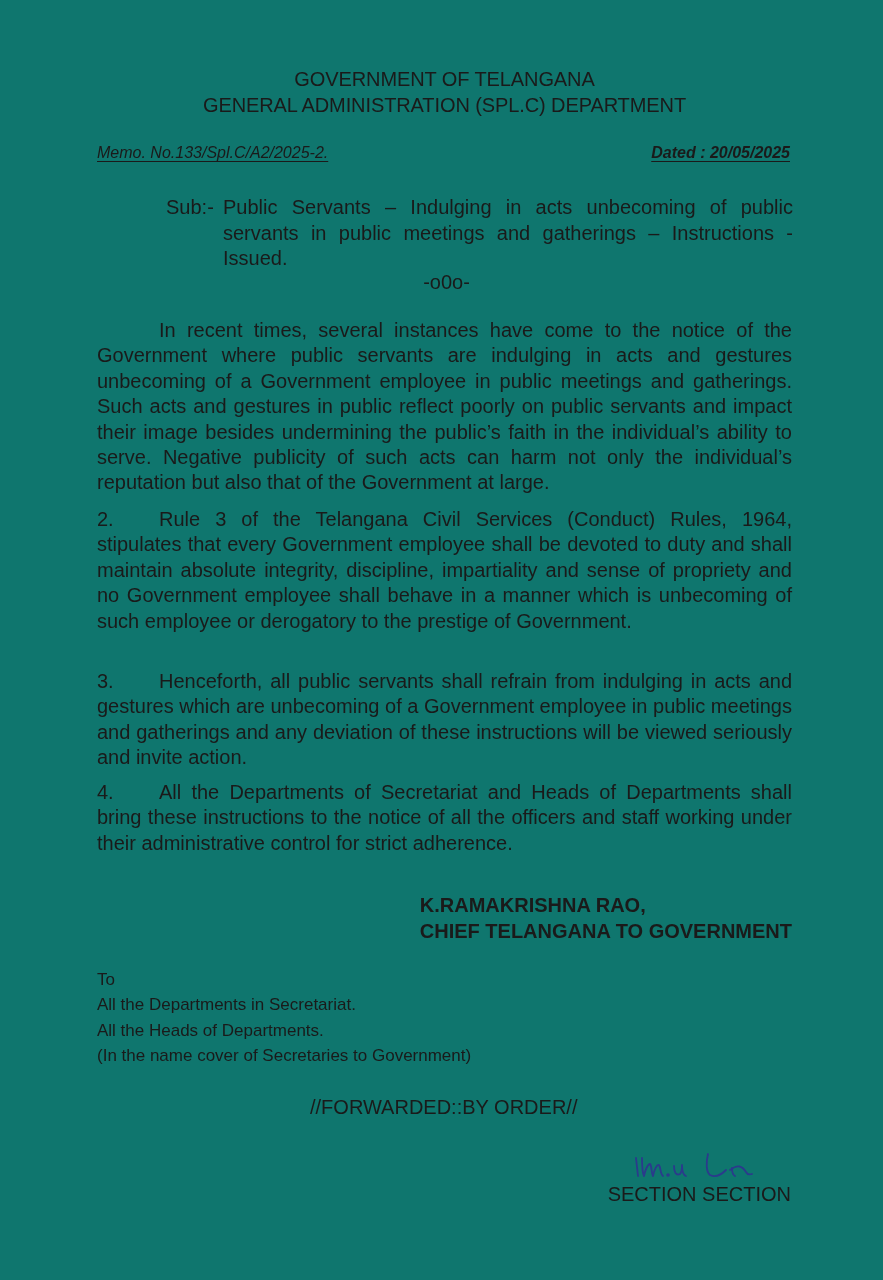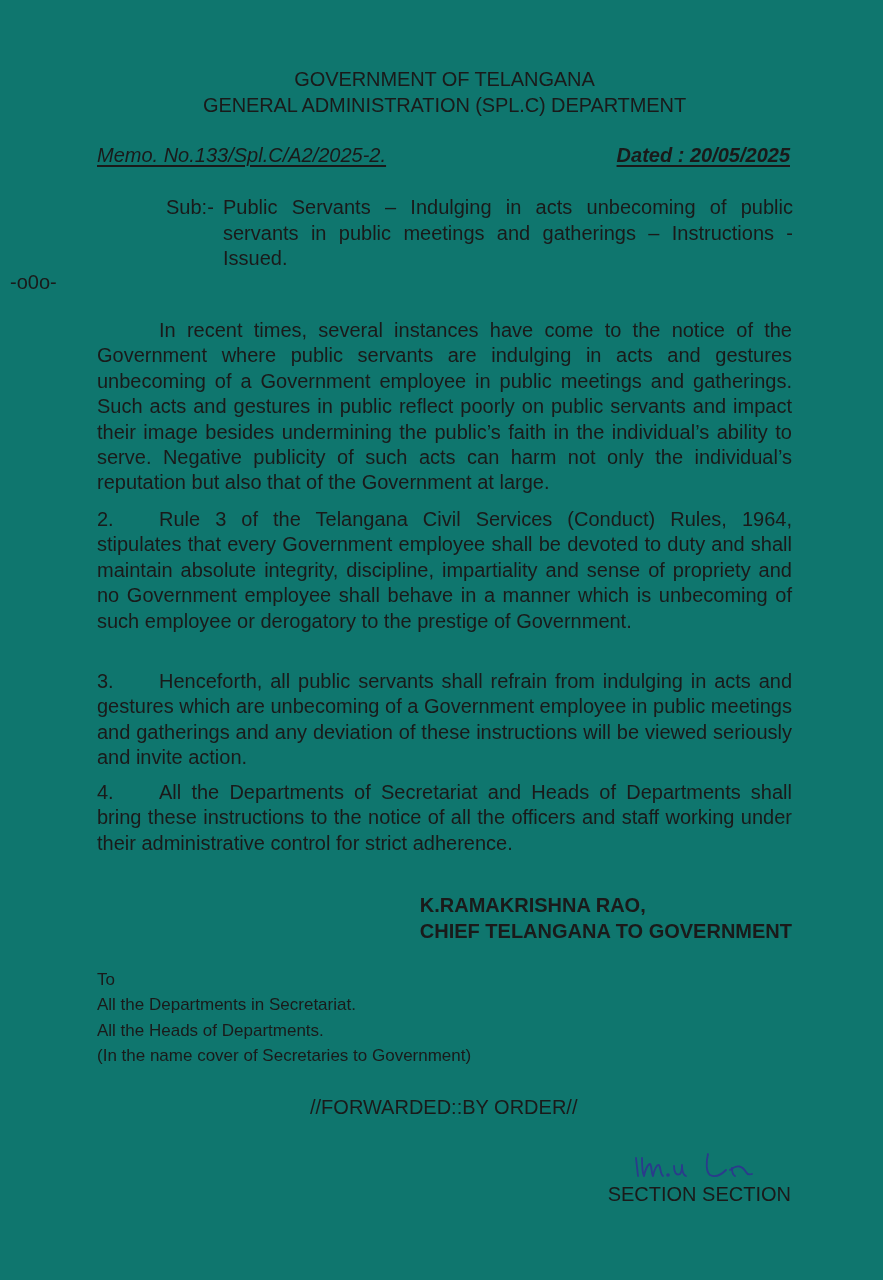--- a/index.html
+++ b/index.html
@@ -32,21 +32,21 @@
     }
     #hdr1 { top: 68px; left: 3px; }
     #hdr2 { top: 94px; left: 3px; }
 
     .memo-row {
       position: absolute;
       top: 144px;
       left: 97px;
       width: 693px;
       height: 26px;
-      font-size: 20px;
+      font-size: 16px;
       font-style: italic;
     }
     .memo-no {
       position: absolute;
       left: 0;
       top: 0;
       text-decoration: underline;
       text-underline-offset: 3px;
     }
     .memo-date {
@@ -77,20 +77,21 @@
       top: 0;
       width: 570px;
       text-align: justify;
       text-align-last: left;
     }
     .ornament {
       position: absolute;
       top: 271px;
       left: 0;
       width: 883px;
+      text-align: center;
       font-size: 20px;
       padding-left: 10px;
       box-sizing: border-box;
     }
 
     .para {
       position: absolute;
       left: 97px;
       width: 695px;
       font-size: 20px;

